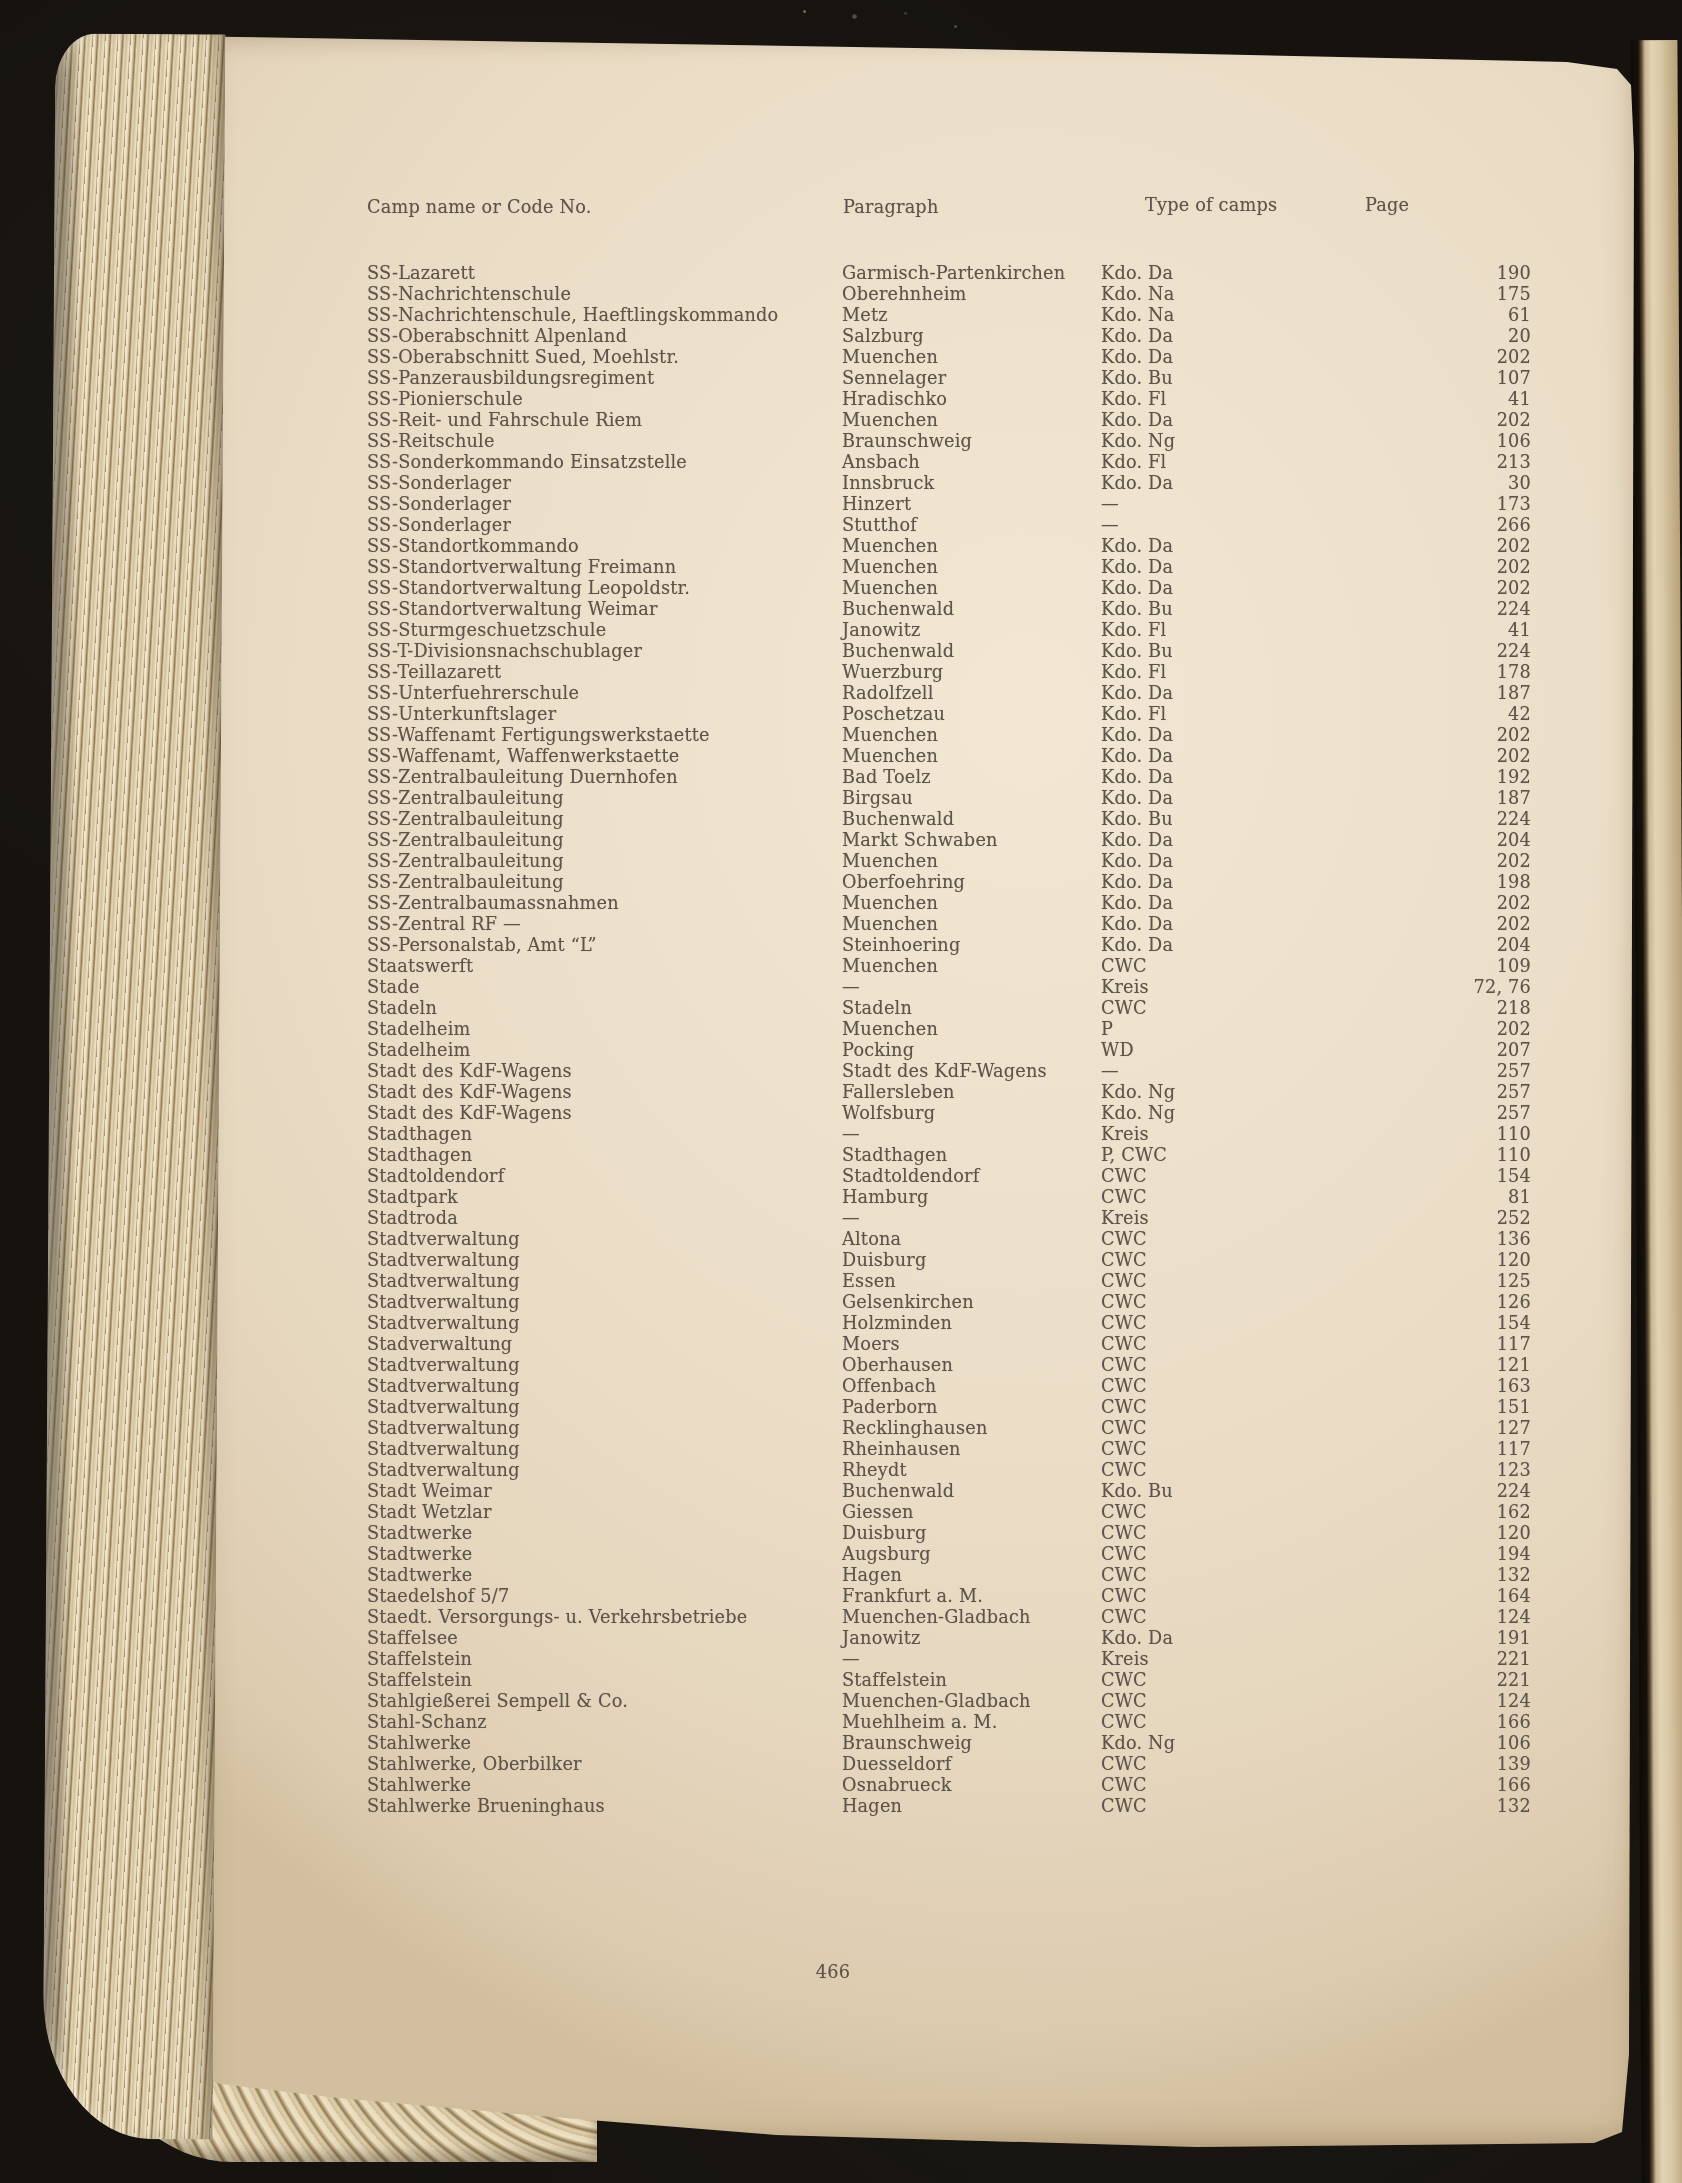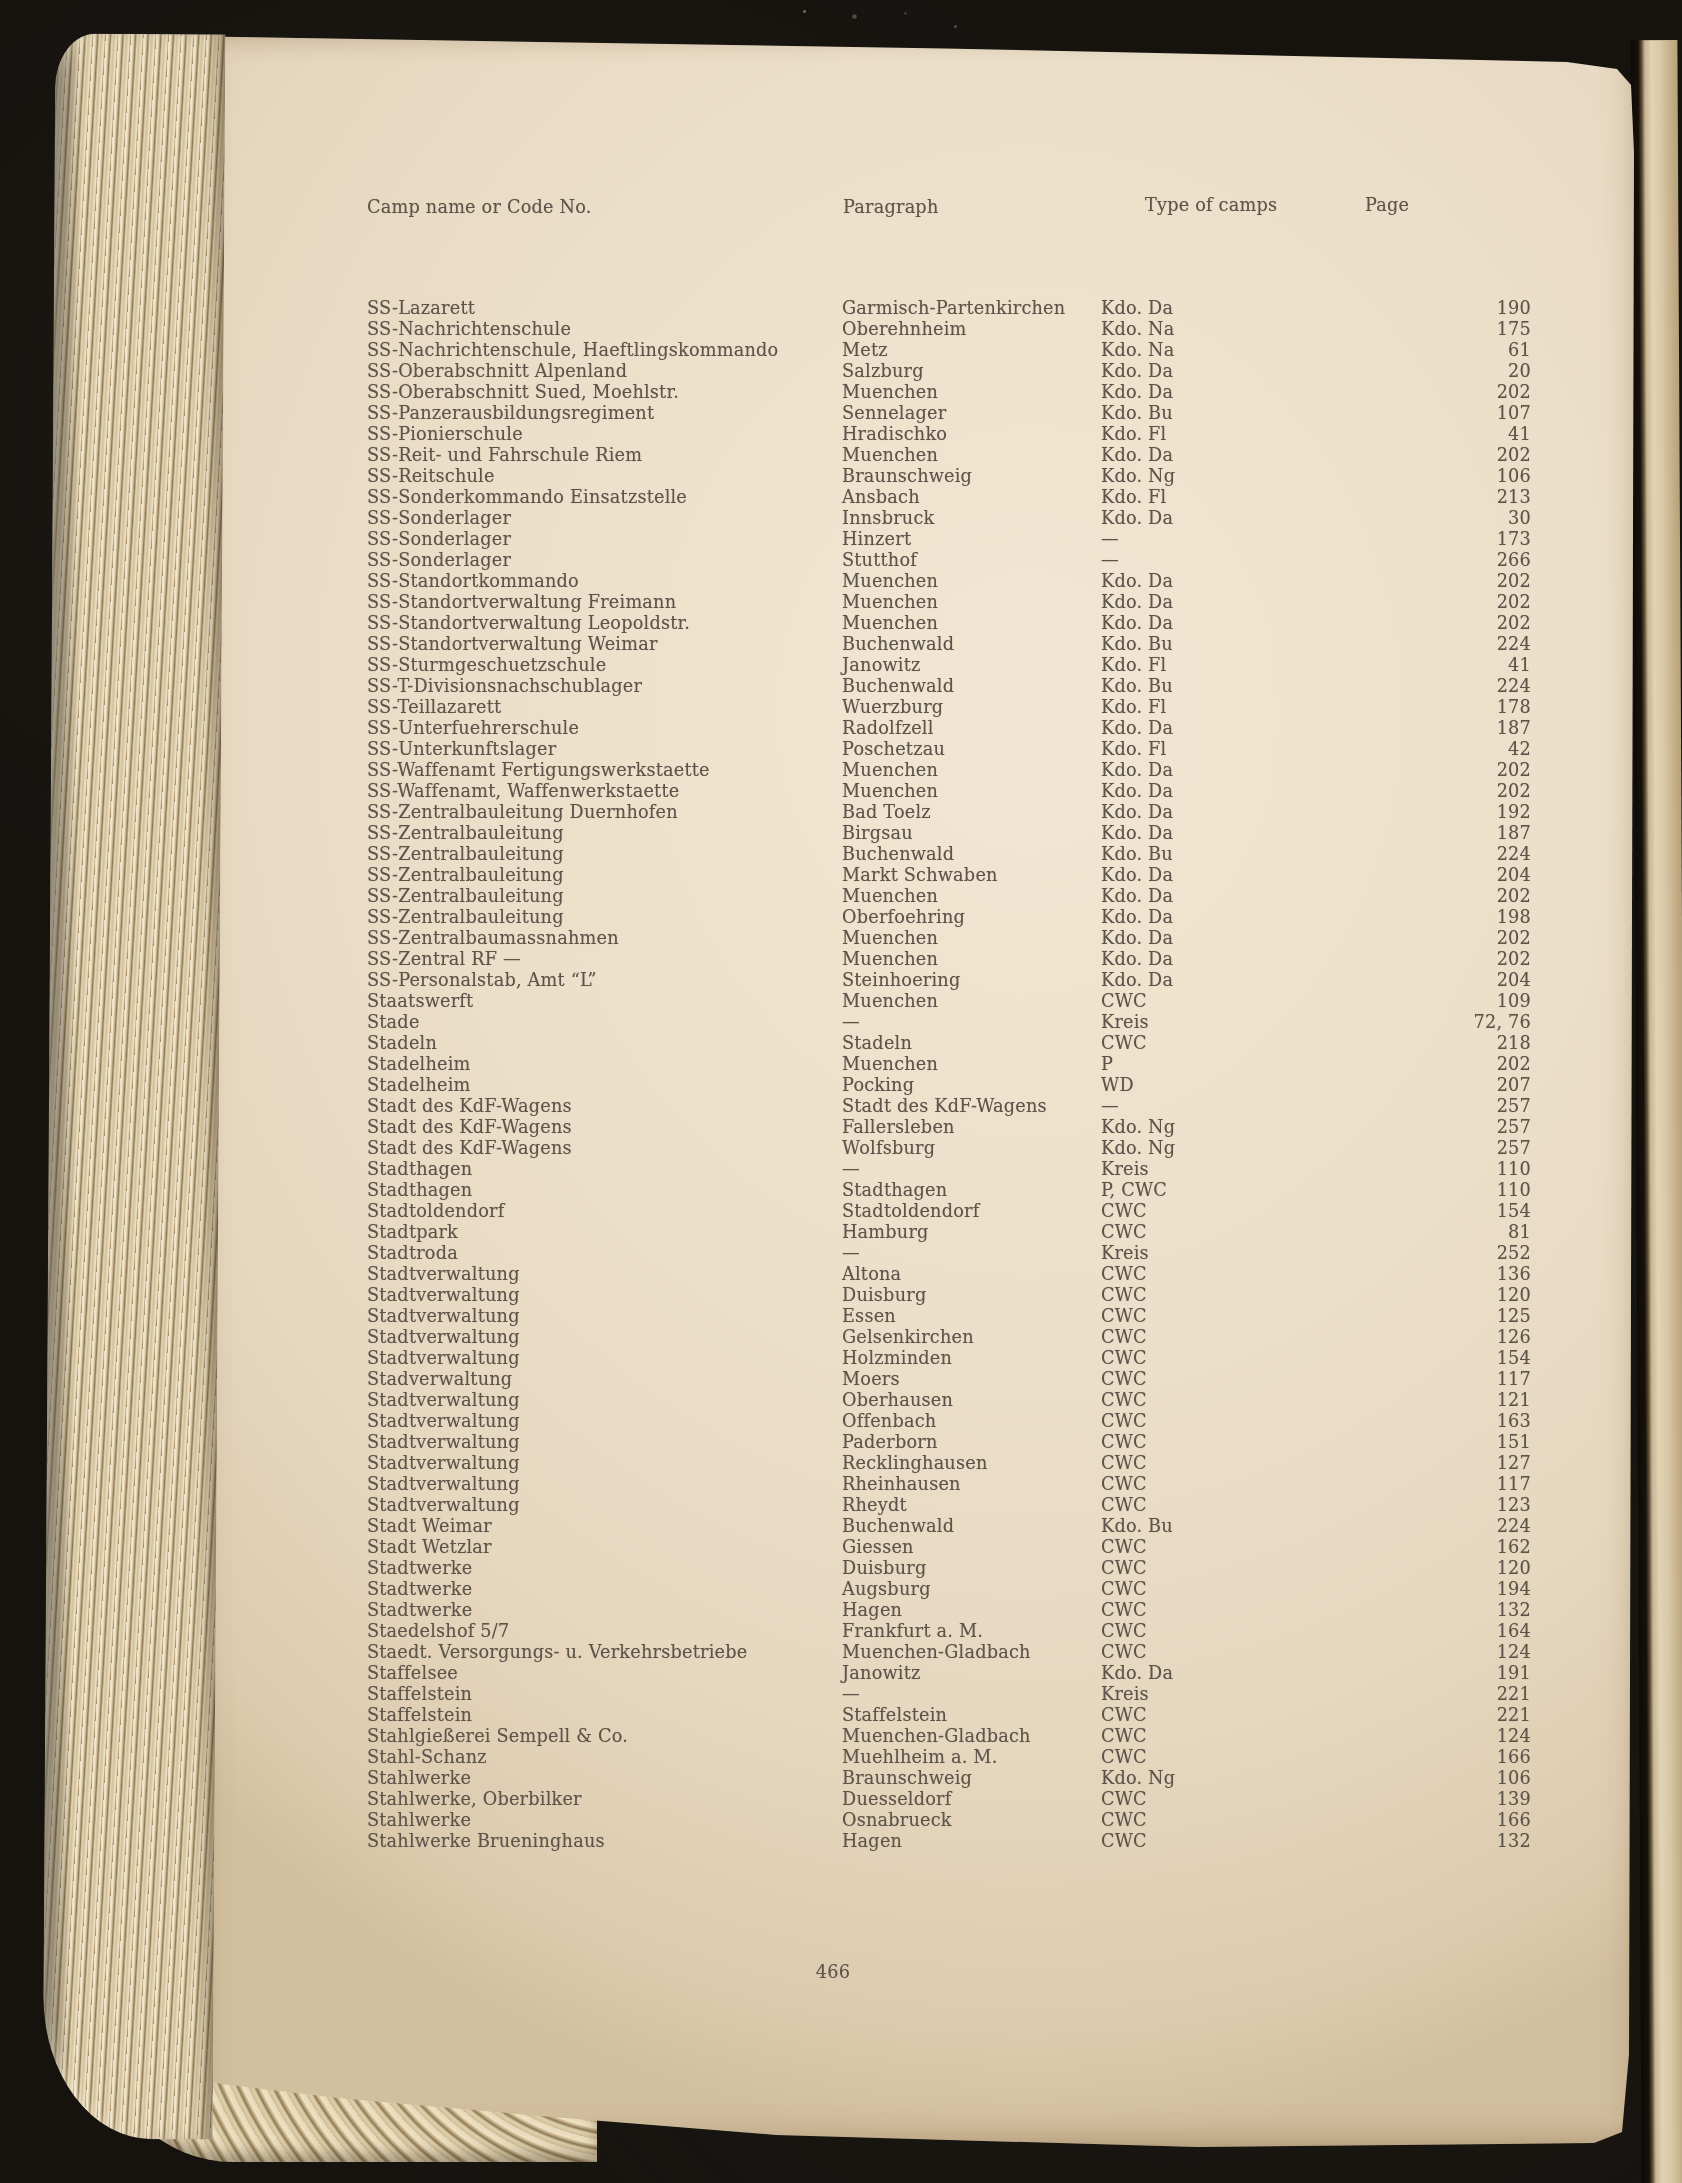--- a/index.html
+++ b/index.html
@@ -62,21 +62,21 @@
   }
   .ink{
     font-size:17.7px;line-height:21px;letter-spacing:0.2px;color:var(--ink,#5d544a);
     text-shadow:0 0 0.8px rgba(93,84,74,.4);
   }
   .col-header{position:absolute;white-space:nowrap;}
   #hdr-name{left:180px;top:162px;}      
   #hdr-paragraph{left:656px;top:162px;text-align:center;}
   #hdr-type{left:914px;top:160px;margin-left:44px;}
   #hdr-page{left:1178px;top:160px;width:153px;text-align:left;}
-  .index-table{position:absolute;left:180px;top:228px;width:1164px;margin-top:35px;} 
+  .index-table{position:absolute;left:180px;top:228px;width:1164px;} 
   .row{display:grid;grid-template-columns:475px 259px 278px 1fr;height:21px;white-space:nowrap;}
   .c-page{text-align:right;}
   .folio{position:absolute;left:604px;top:1927px;width:84px;text-align:center;} 
 </style>
 </head>
 <body style="--ink: #5d544a;">
 
 <div class="speckles"></div>
 <div class="corner-fan"></div>
 <div class="next-page-edge"></div>

